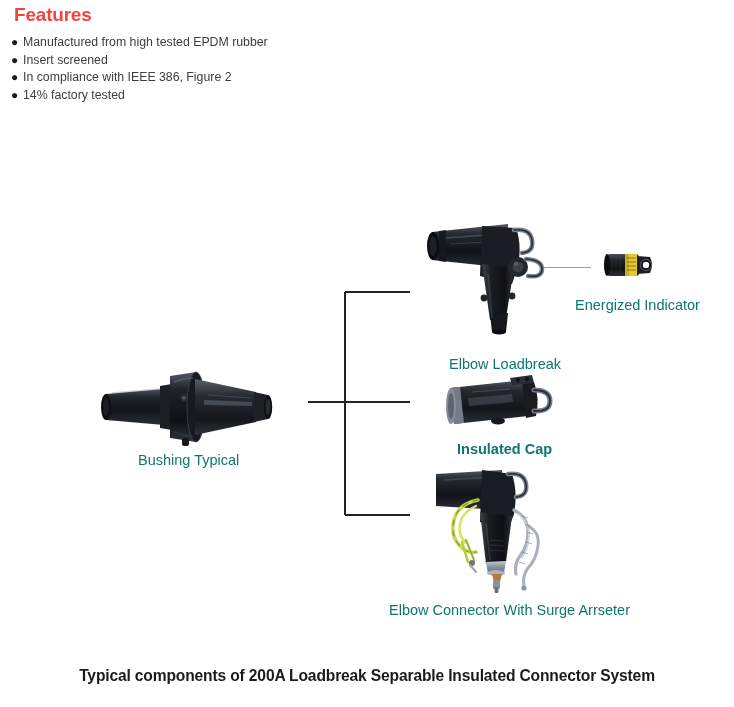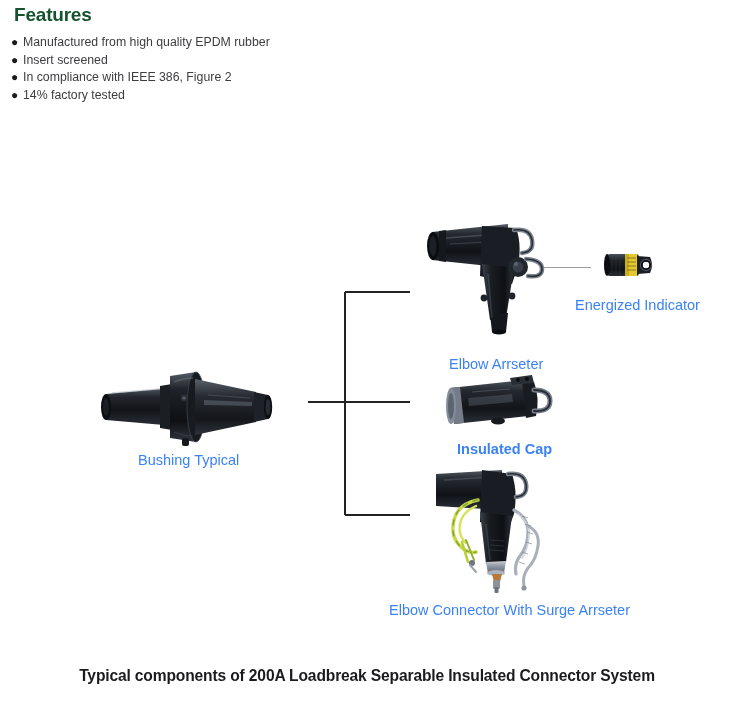--- a/index.html
+++ b/index.html
@@ -9,21 +9,21 @@
     font-family:"Liberation Sans", sans-serif;
     position:relative;
     overflow:hidden;
     -webkit-font-smoothing:antialiased;
   }
   .stage{position:absolute;left:0;top:0;width:734px;height:707px;}
 
   
   #features-heading{
     position:absolute;left:14px;top:4px;
-    font-size:19px;font-weight:bold;color:#14532d;
+    font-size:19px;font-weight:bold;color:#ef4444;
     letter-spacing:-0.2px;
   }
   #features-list{
     position:absolute;left:10px;top:34px;
     list-style:none;margin:0;padding:0;
   }
   #features-list li{
     font-size:12.3px;color:#3d3d40;
     line-height:17.6px;
     white-space:nowrap;
@@ -31,21 +31,21 @@
   }
   #features-list li .bullet{
     position:absolute;left:1px;top:0px;
     font-size:12px;color:#1b1b1e;line-height:17.6px;
   }
 
   
   .lbl{
     position:absolute;
     font-size:14.5px;
-    color:#3b82f6;
+    color:#0f766e;
     white-space:nowrap;
   }
   #label-bushing-insert{left:138px;top:452px;}
   #label-elbow-connector{left:449px;top:356px;}
   #label-energized-indicator{left:575px;top:297px;}
   #label-insulated-cap{left:457px;top:441px;font-weight:bold;}
   #label-elbow-surge{left:389px;top:602px;}
 
   
   #caption{
@@ -76,21 +76,21 @@
 </head>
 <body>
 
 <div class="stage">
 
   <div id="features-heading">Features</div>
 
   <ul id="features-list">
     <li>
       <span class="bullet">●</span>
-      <span>Manufactured from high quality EPDM rubber</span>
+      <span>Manufactured from high tested EPDM rubber</span>
     </li>
     <li>
       <span class="bullet">●</span>
       <span>Insert screened</span>
     </li>
     <li>
       <span class="bullet">●</span>
       <span>In compliance with IEEE 386, Figure 2</span>
     </li>
     <li>
@@ -362,21 +362,21 @@
         <line x1="90" y1="76" x2="96" y2="78"></line>
         <line x1="86" y1="86" x2="92" y2="88"></line>
         <line x1="83" y1="96" x2="89" y2="98"></line>
       </g>
       <circle cx="88" cy="122" r="2.6" fill="#8f969f"></circle>
     </svg>
   </div>
 
   <div class="lbl" id="label-bushing-insert">Bushing Typical</div>
 
-  <div class="lbl" id="label-elbow-connector">Elbow Arrseter</div>
+  <div class="lbl" id="label-elbow-connector">Elbow Loadbreak</div>
 
   <div class="lbl" id="label-energized-indicator">Energized Indicator</div>
 
   <div class="lbl" id="label-insulated-cap">Insulated Cap</div>
 
   <div class="lbl" id="label-elbow-surge">Elbow Connector With Surge Arrseter</div>
 
   <div id="caption">Typical components of 200A Loadbreak Separable Insulated Connector System</div>
 
 </div>

